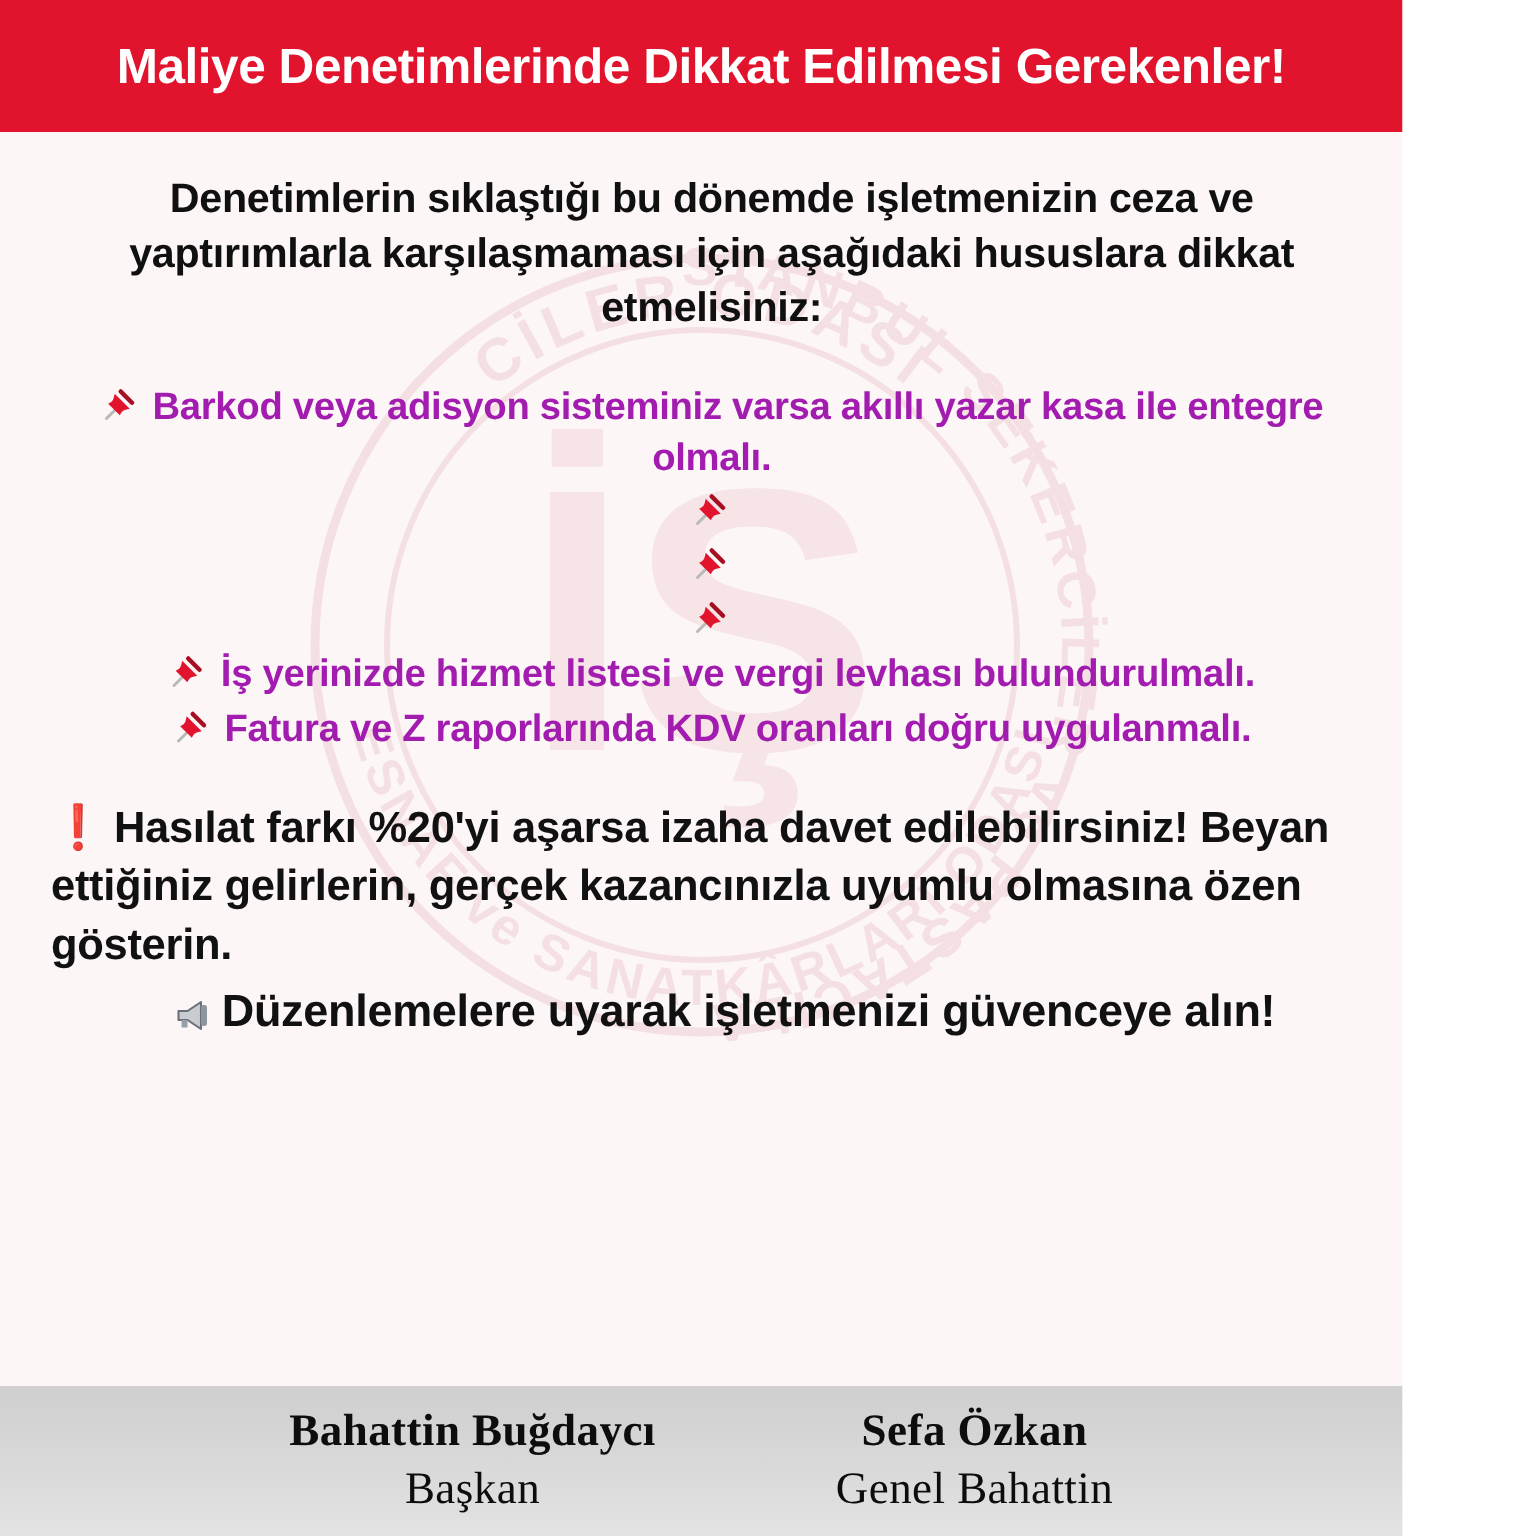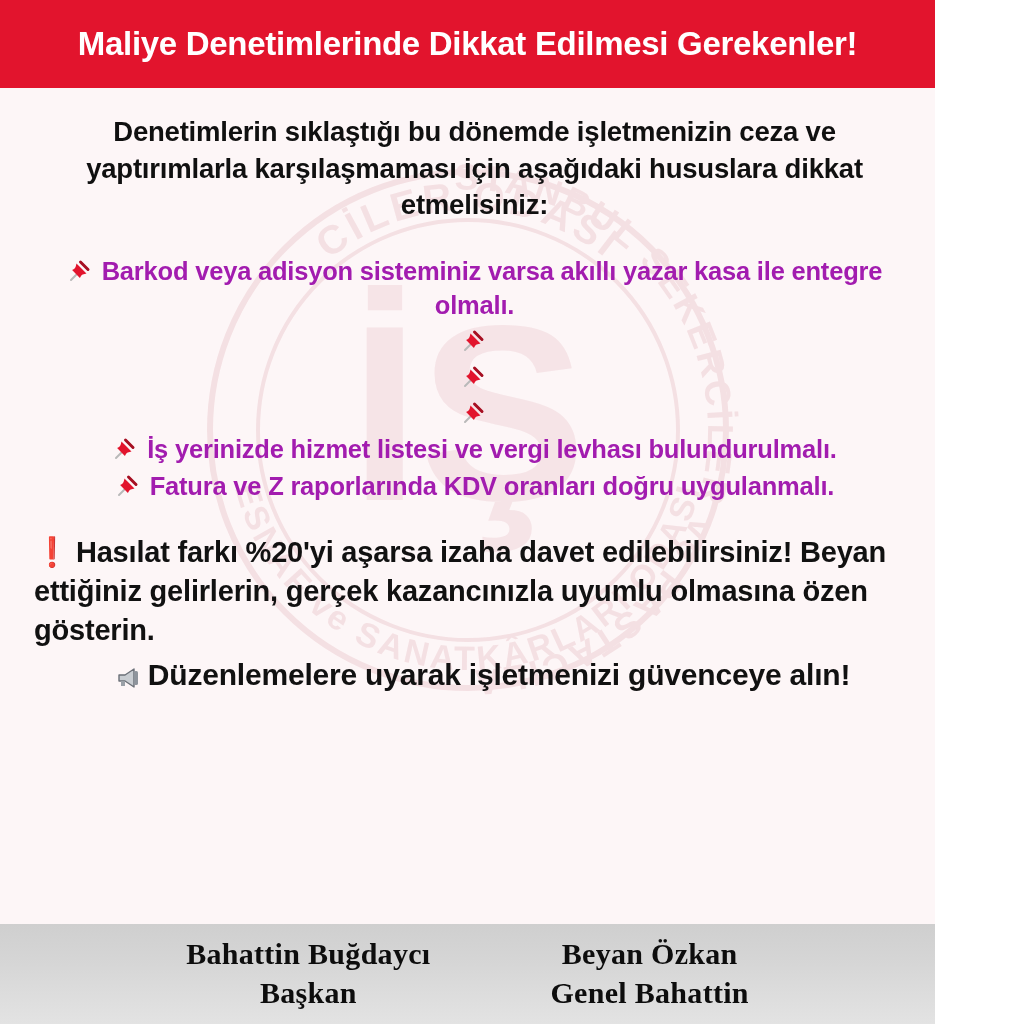--- a/index.html
+++ b/index.html
@@ -152,21 +152,21 @@
     padding: 0 60px;
   }
   .sig-name {
     font-size: 30px;
     font-weight: bold;
     line-height: 1.3;
     letter-spacing: 0.3px;
   }
   .sig-role {
     font-size: 30px;
-    font-weight: bold;
+    font-weight: normal;
     line-height: 1.3;
     letter-spacing: 0.3px;
   }
 </style>
 </head>
 <body>
 
 <div class="poster">
 
   <div class="header">
@@ -276,18 +276,18 @@
     </div>
 
   </div>
 
   <div class="footer">
     <div class="signatory">
       <div class="sig-name">Bahattin Buğdaycı</div>
       <div class="sig-role">Başkan</div>
     </div>
     <div class="signatory">
-      <div class="sig-name">Beyan Özkan</div>
+      <div class="sig-name">Sefa Özkan</div>
       <div class="sig-role">Genel Bahattin</div>
     </div>
   </div>
 
 </div>
 
 </body></html>

